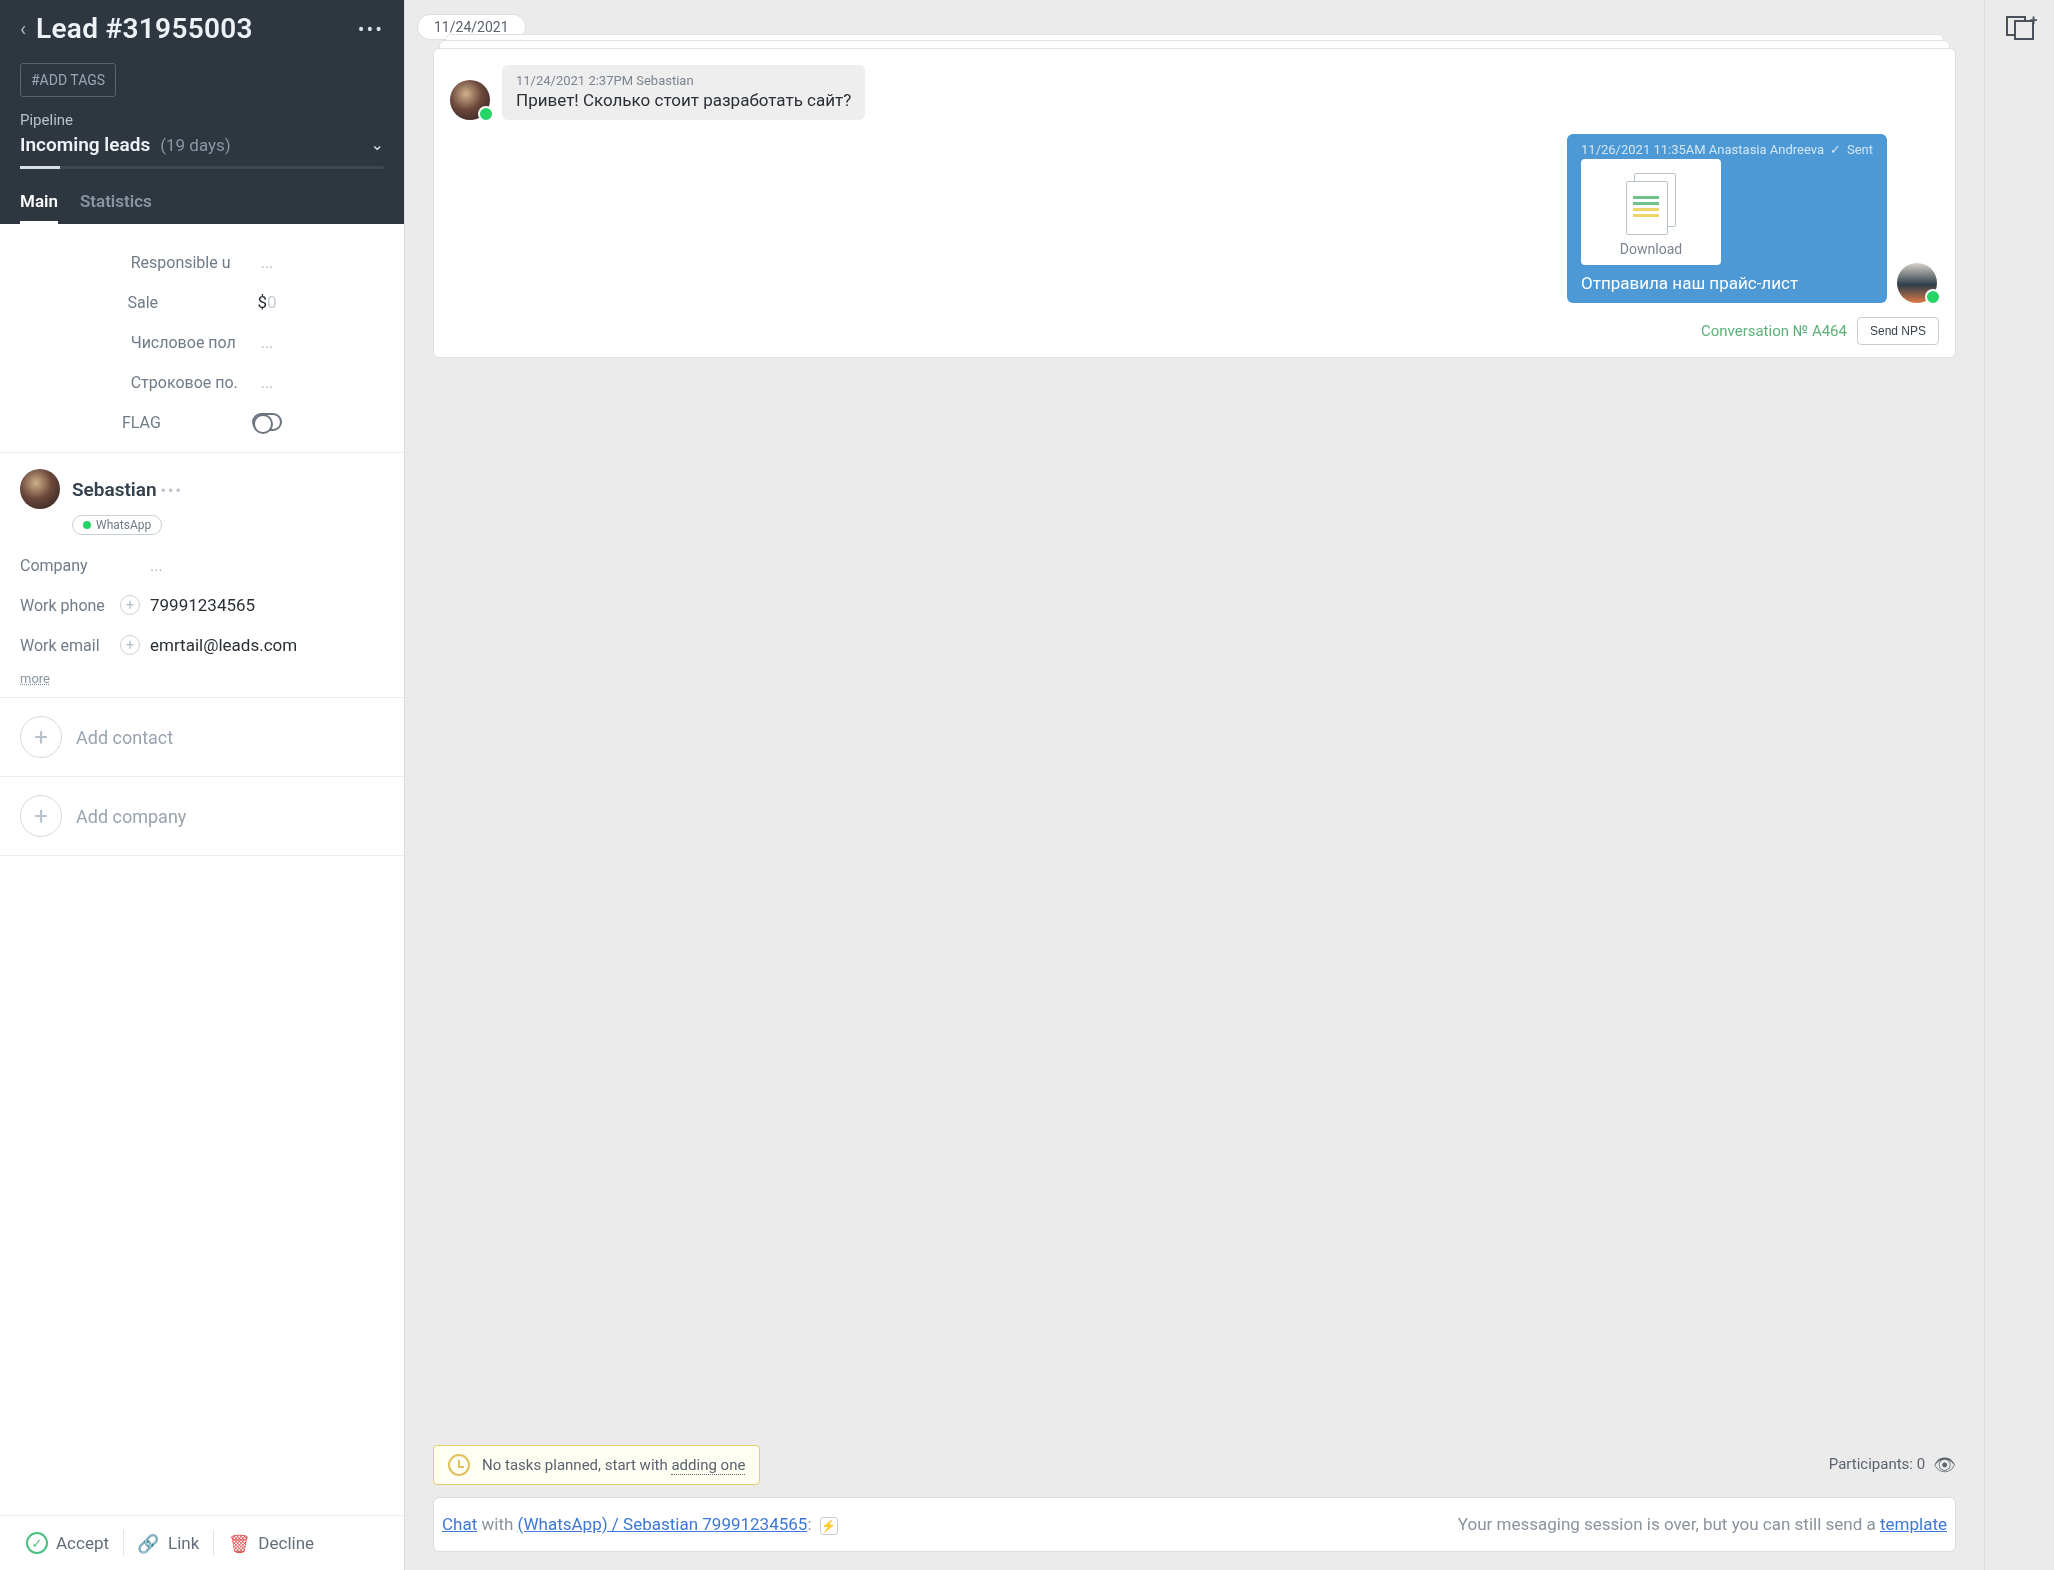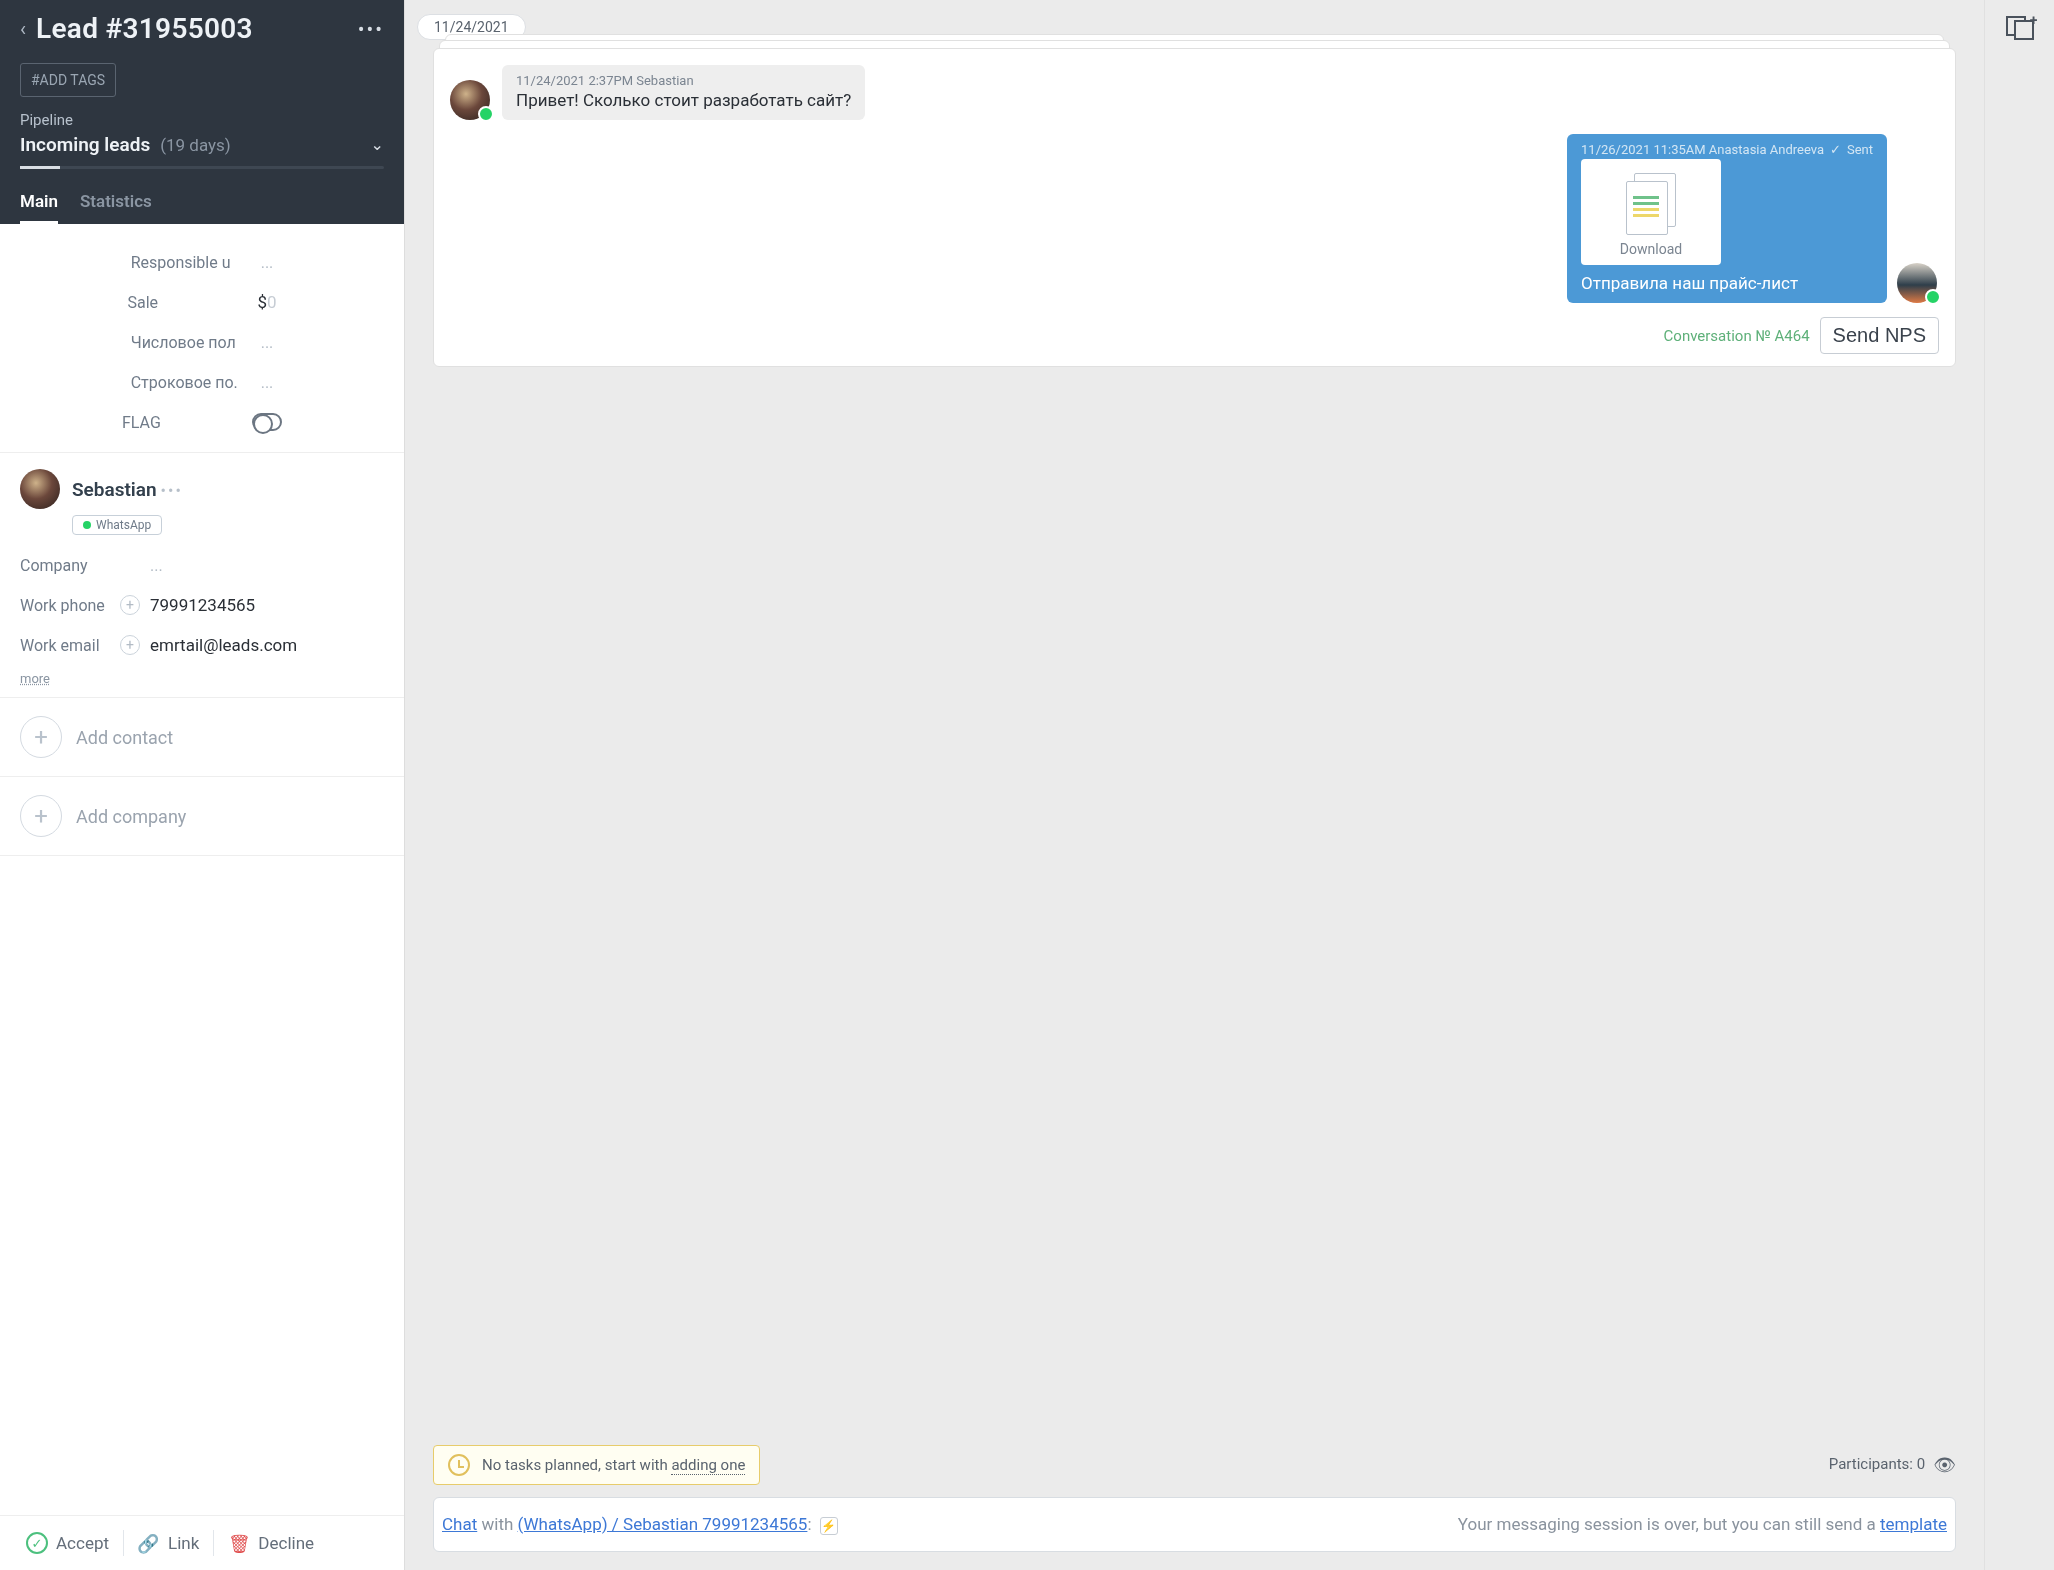--- a/index.html
+++ b/index.html
@@ -34,21 +34,21 @@
   .sale-zero { color: #c6ccd4; }
   .select-chev { font-size: 12px; margin-left: 4px; color: #8a95a2; }
   .toggle { width: 30px; height: 18px; border: 2px solid #6c7682; border-radius: 10px; position: relative; cursor: pointer; }
   .toggle::after { content: ""; position: absolute; left: -1px; top: -1px; width: 16px; height: 16px; border: 2px solid #6c7682; border-radius: 50%; background: #fff; }
 
   .contact-block { background: #fff; padding: 16px 20px 10px 20px; border-bottom: 1px solid #eee; }
   .contact-head { display: flex; align-items: center; gap: 12px; }
   .avatar { width: 40px; height: 40px; border-radius: 50%; background: radial-gradient(circle at 40% 35%, #ceb28a 0%, #6b473b 45%, #2a1f1c 100%); }
   .contact-name { font-size: 19px; font-weight: 600; color: #33404d; }
   .contact-more { font-size: 16px; color: #b6bfc9; letter-spacing: 2px; cursor: pointer; }
-  .wa-badge { display: inline-flex; align-items: center; gap: 5px; border: 1px solid #c7d0d9; border-radius: 4px; padding: 2px 10px; font-size: 12px; color: #6f7b89; margin-top: 6px; margin-left: 52px; }
+  .wa-badge { display: inline-flex; align-items: center; gap: 5px; border: 1px solid #c7d0d9; border-radius: 10px; padding: 2px 10px; font-size: 12px; color: #6f7b89; margin-top: 6px; margin-left: 52px; }
   .wa-dot { width: 8px; height: 8px; background: #25d366; border-radius: 50%; }
   .contact-field { display: flex; align-items: center; min-height: 40px; }
   .contact-label { width: 100px; font-size: 16px; color: #707b89; }
   .plus-circle { width: 20px; height: 20px; border: 1px solid #cbd3db; border-radius: 50%; display: inline-flex; align-items: center; justify-content: center; color: #b2bbc5; font-size: 14px; margin-right: 10px; cursor: pointer; }
   .contact-val { font-size: 17px; color: #2a2f36; }
   .more-link { font-size: 13px; color: #8a95a2; text-decoration: underline dotted; cursor: pointer; margin-top: 6px; display: inline-block; }
 
   .add-block { background: #fff; padding: 18px 20px; border-bottom: 1px solid #eee; display: flex; align-items: center; gap: 14px; cursor: pointer; }
   .big-plus { width: 42px; height: 42px; border: 1px solid #d4dae1; border-radius: 50%; display: flex; align-items: center; justify-content: center; color: #b9c2cc; font-size: 24px; }
   .add-label { font-size: 18px; color: #9aa3ae; }
@@ -87,21 +87,21 @@
   .file-tile { background: #fff; border-radius: 4px; padding: 14px 10px 8px 10px; width: 140px; display: flex; flex-direction: column; align-items: center; gap: 8px; margin-bottom: 8px; }
   .file-icon { width: 50px; height: 60px; position: relative; }
   .file-page { position: absolute; width: 42px; height: 54px; border: 1.5px solid #b9c2cc; border-radius: 2px; background: #fff; }
   .file-page::before { content:""; position:absolute; left:6px; top:14px; width:26px; height:3px; background:#6fc28a; box-shadow: 0 6px 0 #6fc28a, 0 12px 0 #edd76a, 0 18px 0 #edd76a; }
   .file-page.back { left: 8px; top: 0; }
   .file-page.front { left: 0; top: 8px; }
   .dl-label { font-size: 14px; color: #7b8591; }
 
   .convo-foot { display: flex; justify-content: flex-end; align-items: center; gap: 10px; margin-top: 10px; }
   .conv-id { color: #5eb079; font-size: 15px; }
-  .nps-btn { border: 1px solid #c7cdd4; background: #fff; border-radius: 4px; padding: 6px 12px; font-size: 20px; color: #3a424c; cursor: pointer; }
+  .nps-btn { border: 1px solid #c7cdd4; background: #fff; border-radius: 4px; padding: 6px 12px; font-size: 12px; color: #3a424c; cursor: pointer; }
 
   .center-bottom { margin-top: auto; padding: 10px 28px 18px 28px; }
   .task-banner { background: #fffef2; border: 1px solid #e7cc6b; border-radius: 4px; padding: 8px 14px; display: inline-flex; align-items: center; gap: 12px; color: #5a636e; font-size: 15px; }
   .task-link { color: #5a636e; border-bottom: 1px dotted currentColor; cursor: pointer; }
   .clock-ic { width: 22px; height: 22px; border: 2px solid #e1c05d; border-radius: 50%; position: relative; }
   .clock-ic::before { content:""; position:absolute; left:8px; top:4px; width:2px; height:7px; background:#e1c05d; }
   .clock-ic::after { content:""; position:absolute; left:8px; top:10px; width:6px; height:2px; background:#e1c05d; }
   .participants-line { text-align: right; color: #5a636e; font-size: 15px; margin-top: -30px; margin-bottom: 10px; display: flex; justify-content: flex-end; align-items: center; gap: 8px; }
   .eye-ic { font-size: 18px; color: #5a636e; }
 

